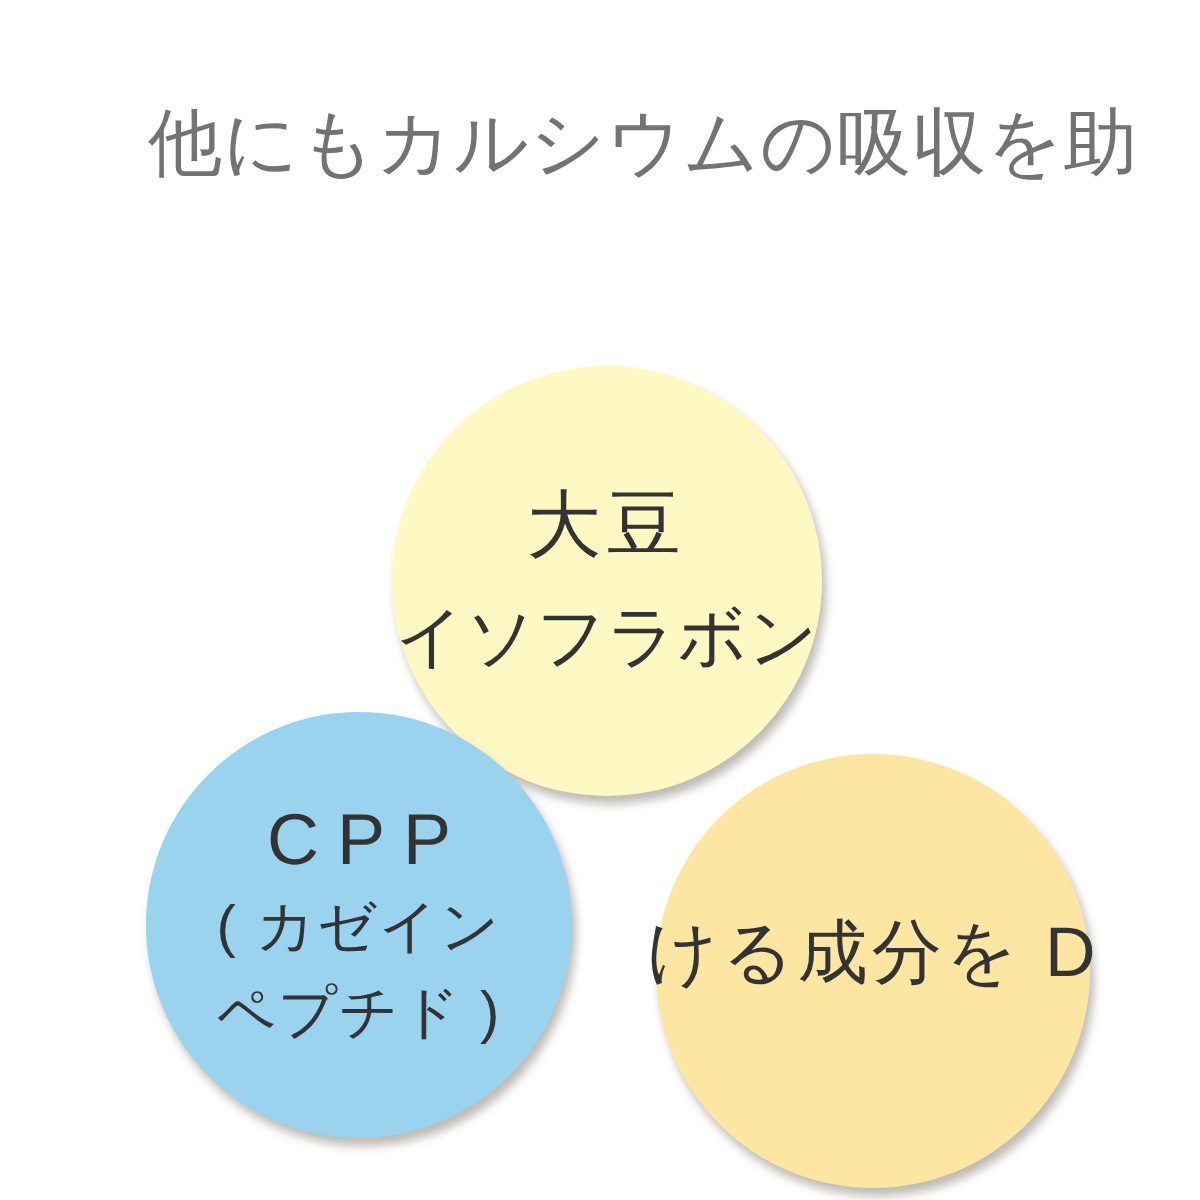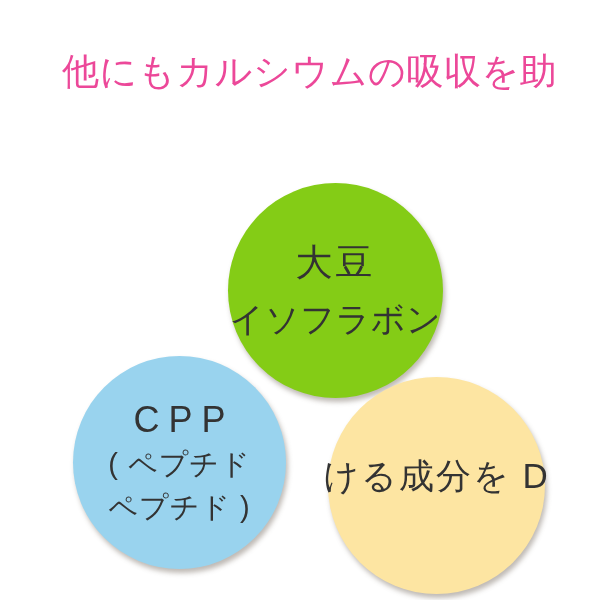--- a/index.html
+++ b/index.html
@@ -8,46 +8,45 @@
     position: relative;
     width: 600px;
     height: 600px;
     background: #ffffff;
     overflow: hidden;
     font-family: "Liberation Sans", "DejaVu Sans", sans-serif;
     color: #333333;
   }
   .heading {
     position: absolute;
-    left: 62px;
+    left: 74px;
     top: 42px;
     font-size: 37px;
     line-height: 60px;
     letter-spacing: 0.5px;
-    color: #ec4899;
+    color: #737373;
     white-space: nowrap;
   }
   .circle {
     position: absolute;
     border-radius: 50%;
     display: flex;
     flex-direction: column;
     align-items: center;
     justify-content: center;
     text-align: center;
     box-shadow: 2px 4px 5px rgba(114, 102, 92, 0.45);
     color: #333333;
   }
   .circle-soy {
     left: 196px;
     top: 183px;
     width: 215px;
     height: 215px;
-    background: #84cc16;
-    margin-left: 32px;
+    background: #fef9c3;
   }
   .soy-line1 { font-size: 37px; line-height: 56px; letter-spacing: 3px; }
   .soy-line2 { font-size: 34px; line-height: 56px; letter-spacing: 0.5px; white-space: nowrap; }
   .circle-cpp {
     left: 73px;
     top: 356px;
     width: 213px;
     height: 213px;
     background: #99d3ee;
   }
@@ -71,21 +70,21 @@
     <div class="heading-line">他にもカルシウムの吸収を助</div>
   </div>
 
   <div class="circle circle-soy">
     <div class="soy-line1">大豆</div>
     <div class="soy-line2">イソフラボン</div>
   </div>
 
   <div class="circle circle-cpp">
     <div class="cpp-title">CPP</div>
-    <div class="cpp-sub">( ペプチド</div>
+    <div class="cpp-sub">( カゼイン</div>
     <div class="cpp-sub">ペプチド )</div>
   </div>
 
   <div class="circle circle-vitd">
     <div class="vitd-line">ける成分を D</div>
   </div>
 
 </div>
 
 </body></html>

